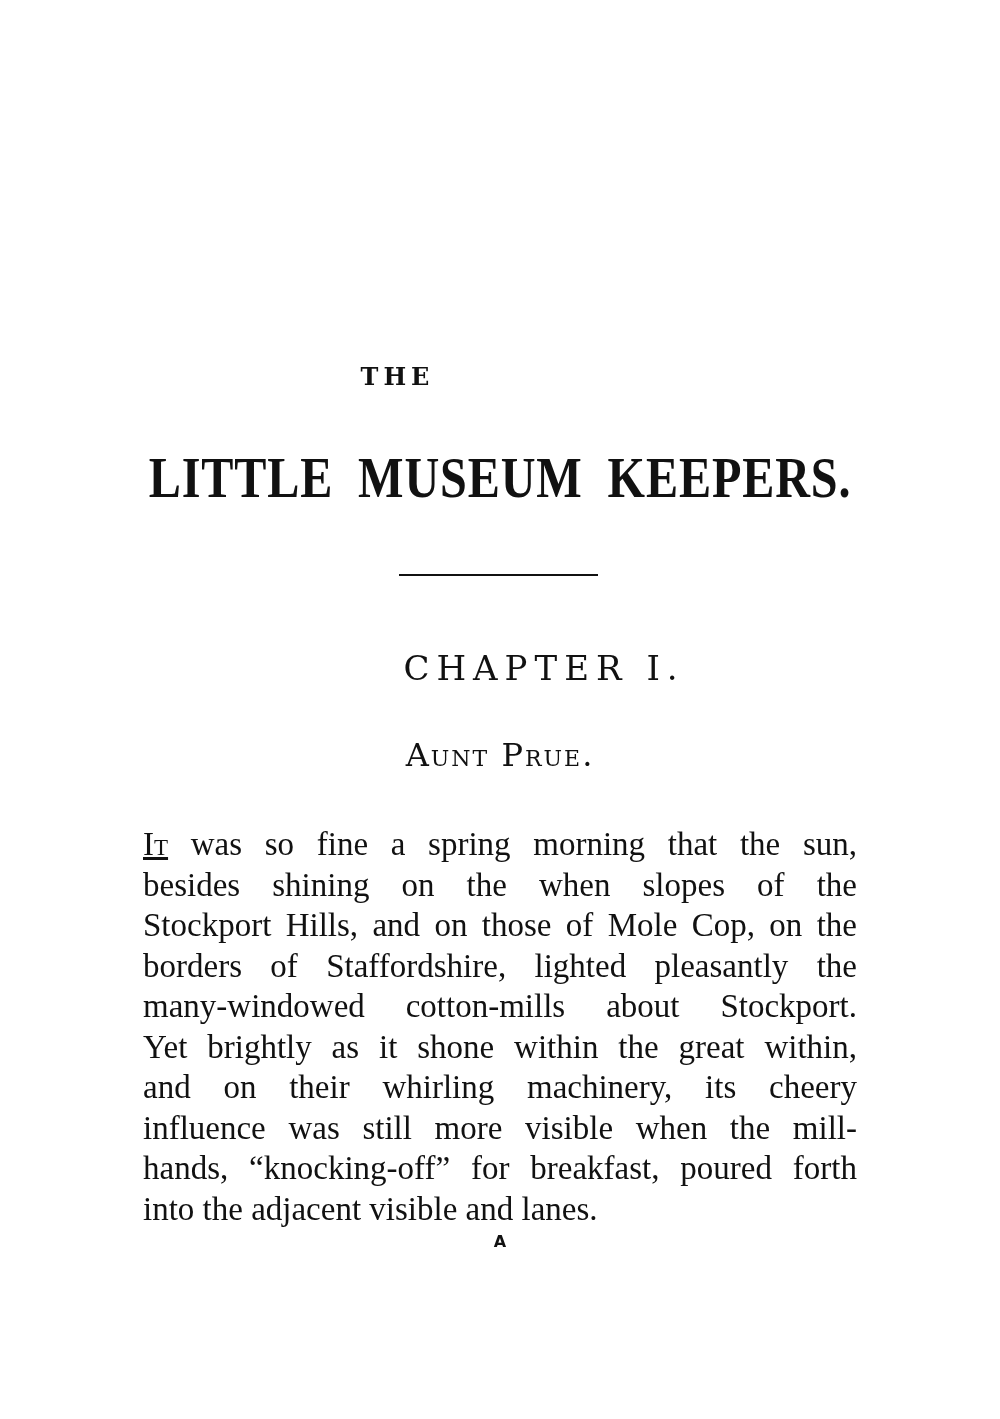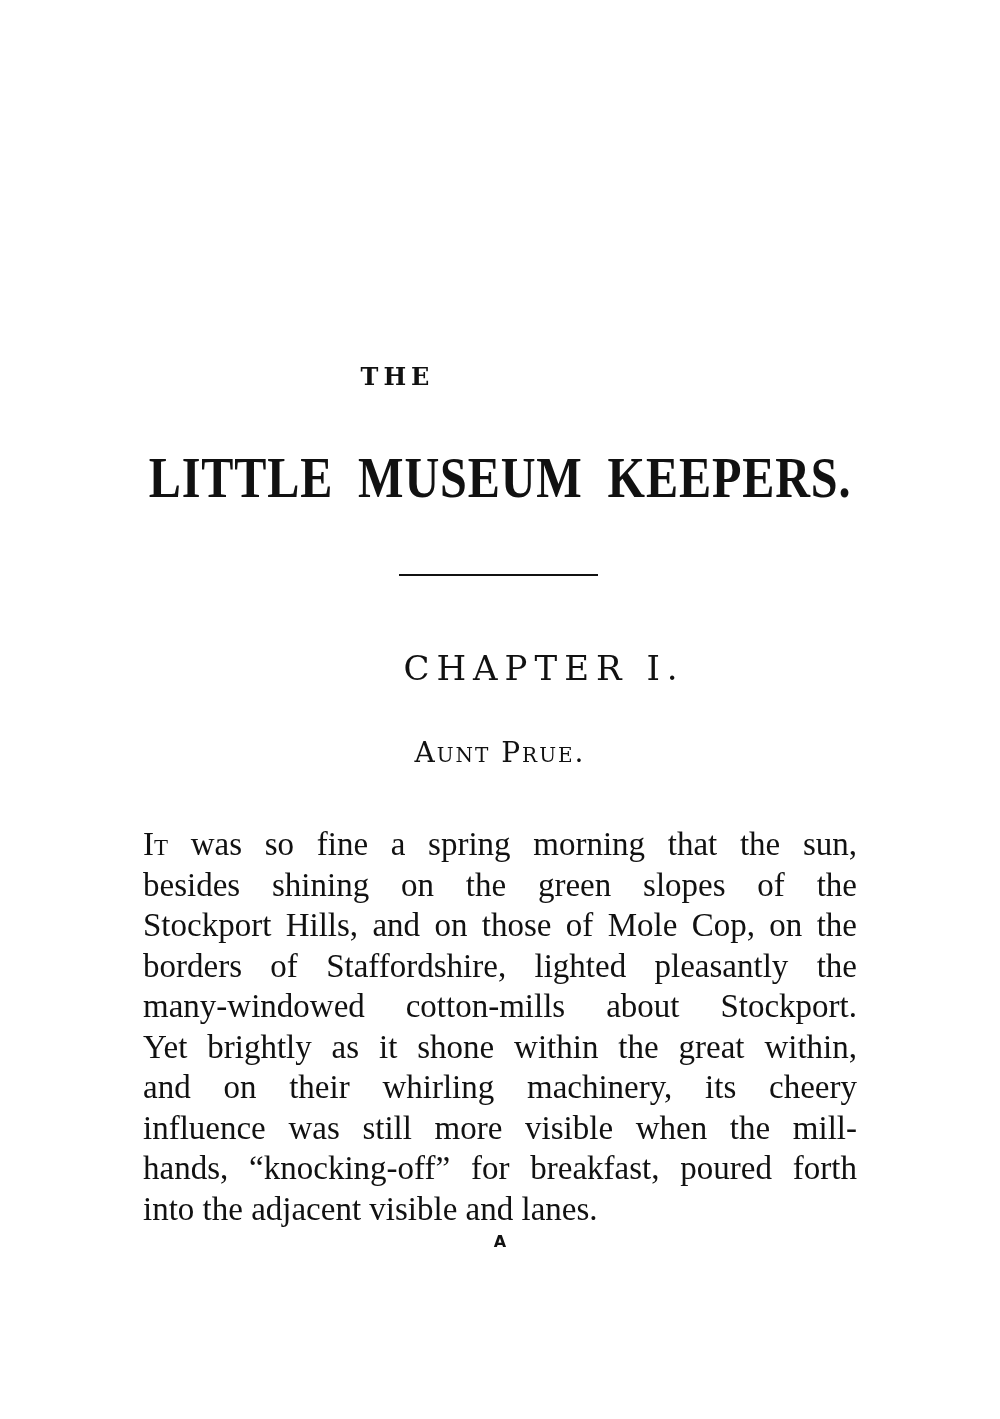--- a/index.html
+++ b/index.html
@@ -65,21 +65,21 @@
       letter-spacing: 7px;
       margin-left: 44px;
     }
     .subtitle {
       position: absolute;
       top: 736px;
       left: 0;
       width: 1000px;
       text-align: center;
       font-family: "DejaVu Serif", serif;
-      font-size: 28px;
+      font-size: 32px;
       font-variant: small-caps;
       letter-spacing: 2px;
     }
     .body-text {
       position: absolute;
       top: 824px;
       left: 143px;
       width: 714px;
       font-family: "Liberation Serif", serif;
       font-size: 33px;
@@ -90,20 +90,21 @@
       display: block;
       text-align: justify;
       text-align-last: justify;
       white-space: nowrap;
     }
     .body-text .line.last {
       text-align-last: left;
     }
     .smallcap {
       font-variant: small-caps;
+      text-decoration: underline;
     }
     .signature {
       position: absolute;
       top: 1232px;
       left: 0;
       width: 1000px;
       text-align: center;
       font-family: "DejaVu Sans", sans-serif;
       font-weight: bold;
       font-size: 16px;
@@ -114,21 +115,21 @@
 
 <div class="page">
   <div class="the">THE</div>
   <div class="title">LITTLE MUSEUM KEEPERS.</div>
   <div class="rule"></div>
   <div class="chapter">CHAPTER I.</div>
   <div class="subtitle">Aunt Prue.</div>
 
   <div class="body-text">
     <span class="line"><span class="smallcap">It</span><span> was so fine a spring morning that the sun,</span></span>
-    <span class="line">besides shining on the green slopes of the</span>
+    <span class="line">besides shining on the when slopes of the</span>
     <span class="line">Stockport Hills, and on those of Mole Cop, on the</span>
     <span class="line">borders of Staffordshire, lighted pleasantly the</span>
     <span class="line">many-windowed cotton-mills about Stockport.</span>
     <span class="line">Yet brightly as it shone within the great within,</span>
     <span class="line">and on their whirling machinery, its cheery</span>
     <span class="line">influence was still more visible when the mill-</span>
     <span class="line">hands, “knocking-off” for breakfast, poured forth</span>
     <span class="line last">into the adjacent visible and lanes.</span>
   </div>
 

